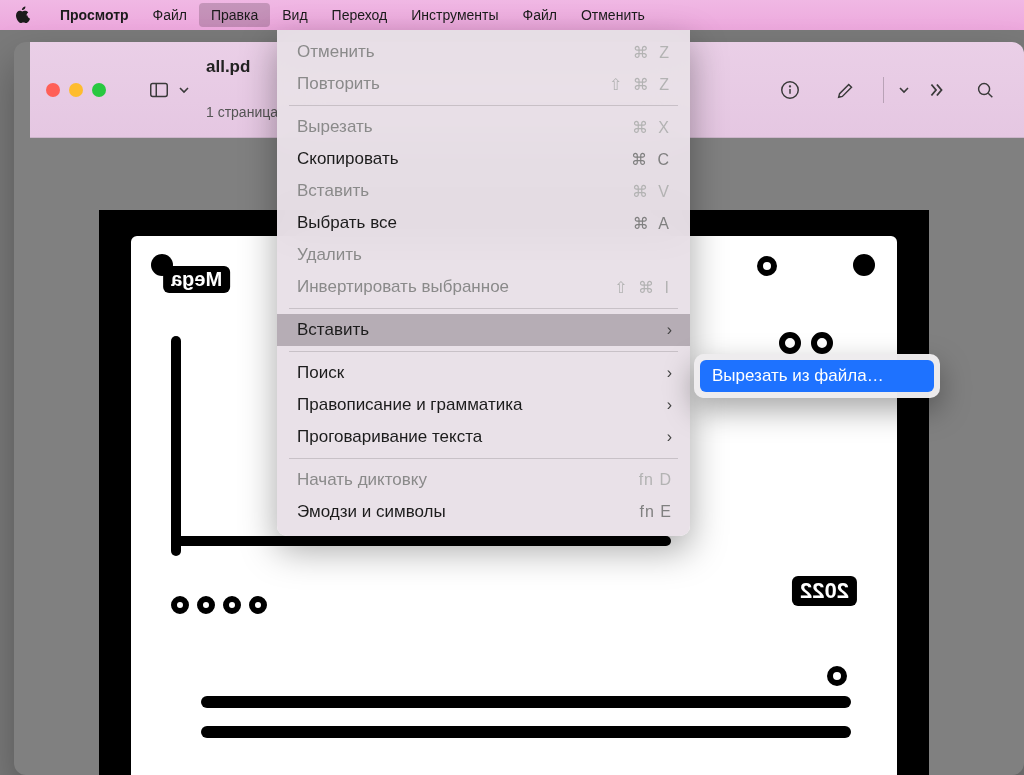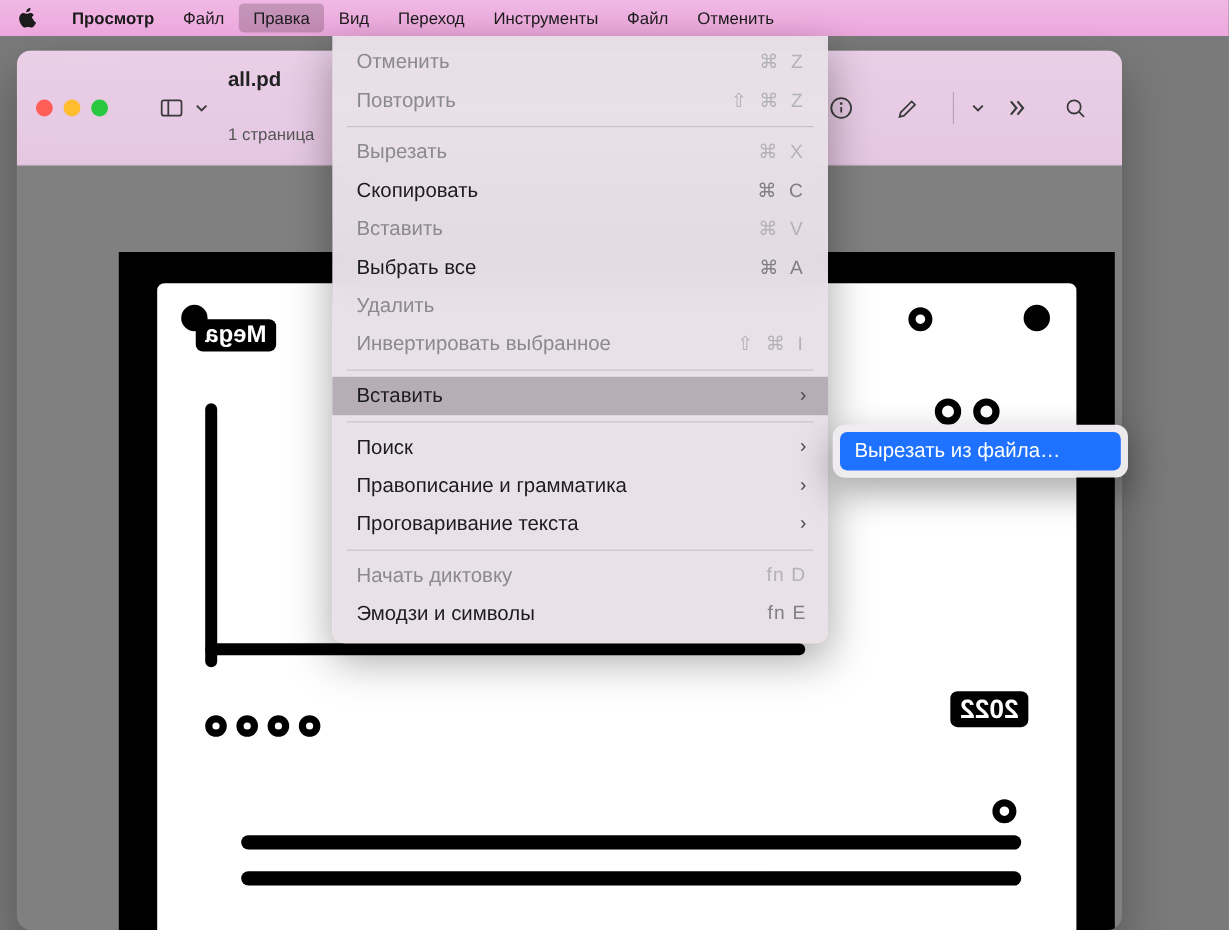--- a/index.html
+++ b/index.html
@@ -27,25 +27,26 @@
     border-radius: 4px;
     white-space: nowrap;
   }
   .menubar .item.app { font-weight: 700; }
   .menubar .item.open { background: rgba(0,0,0,0.18); }
 
   
   .window {
     position: absolute;
     left: 14px; top: 42px;
-    width: 921px; height: 733px;
+    width: 1010px; height: 733px;
     background: #808080;
     border-radius: 12px;
     box-shadow: 0 20px 40px rgba(0,0,0,0.3);
     overflow: hidden;
+    padding-left: 16px;
   }
   .titlebar {
     height: 96px;
     background: linear-gradient(#eacfe7, #e5c7e2);
     display: flex; align-items: center;
     padding: 0 16px;
     border-bottom: 1px solid rgba(0,0,0,0.12);
   }
   .traffic { display:flex; gap:9px; margin-right: 30px; }
   .traffic span { width:14px; height:14px; border-radius:50%; display:block; }

